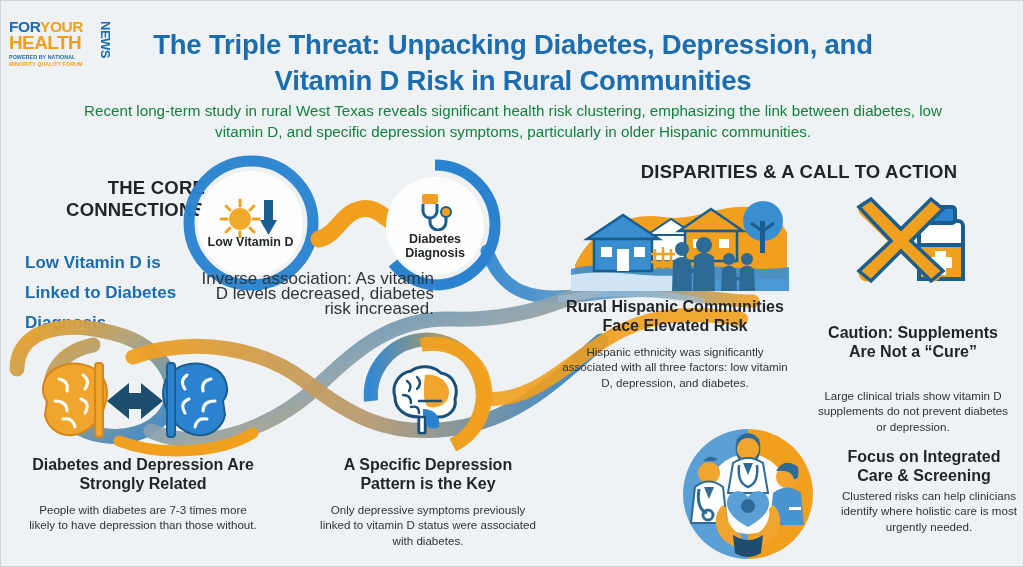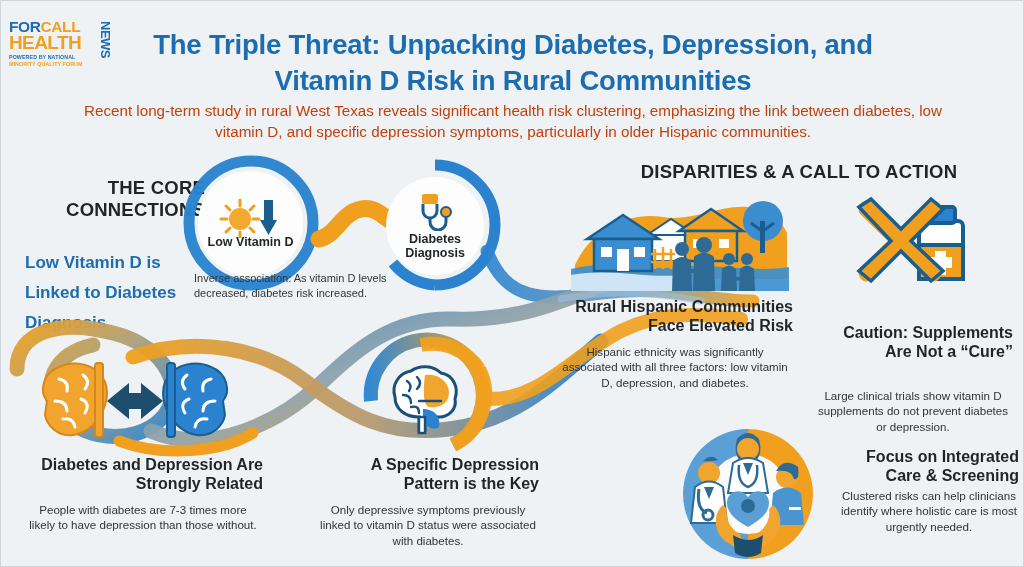--- a/index.html
+++ b/index.html
@@ -28,21 +28,21 @@
   }
 
   
   .title {
     position:absolute; left:112px; top:26px; width:800px;
     text-align:center; color:#1c6cb0;
     font-size:27.5px; font-weight:bold; line-height:36px; letter-spacing:-0.2px;
   }
   .subtitle {
     position:absolute; left:62px; top:99px; width:900px;
-    text-align:center; color:#c2410c;
+    text-align:center; color:#15803d;
     font-size:15.2px; line-height:21px;
   }
 
   
   .sec-core {
     position:absolute; left:24px; top:176px; width:180px;
     color:#1f2426; font-size:18.5px; font-weight:bold; line-height:22px; letter-spacing:0.2px;text-align:right;
   }
   .core-sub {
     position:absolute; left:24px; top:247px; width:185px;
@@ -64,28 +64,28 @@
     align-items:center; justify-content:center; text-align:center;
   }
   .node-label {
     font-size:12.5px; font-weight:bold; color:#1f2426; line-height:14px;
     position:relative; z-index:3;
   }
   #node-vitd { left:197px; top:170px; width:105px; height:105px; }
   #node-diab { left:385px; top:176px; width:98px; height:98px; }
 
   .cap {
-    position:absolute; text-align:left; color:#2f3436;
-    font-size:11px; line-height:15px;
+    position:absolute; text-align:right; color:#2f3436;
+    font-size:17px; line-height:15px;
   }
   #cap-inverse { left:193px; top:270px; width:240px; }
 
   
   .blk-title {
-    position:absolute; text-align:right; color:#1f2426;
+    position:absolute; text-align:center; color:#1f2426;
     font-size:16px; font-weight:bold; line-height:19px;
   }
   .blk-body {
     position:absolute; text-align:center; color:#2f3436;
     font-size:11.6px; line-height:15.3px;
   }
 
   #t-village { left:556px; top:296px; width:236px; }
   #b-village { left:560px; top:343px; width:228px;text-align:center; }
   #t-supp    { left:812px; top:296px; width:200px;margin-top:26px; }
@@ -99,21 +99,21 @@
 
   .icon-abs { position:absolute; }
 </style>
 </head>
 <body>
 
 <div class="stage">
 
   <div class="logo">
     <div class="logo-main">
-      <div class="logo-l1"><span class="lg-blue">FOR</span><span class="lg-orange">CALL</span></div>
+      <div class="logo-l1"><span class="lg-blue">FOR</span><span class="lg-orange">YOUR</span></div>
       <div class="logo-l2">HEALTH</div>
       <div class="logo-sub1 lg-blue">POWERED BY NATIONAL</div>
       <div class="logo-sub2">MINORITY QUALITY FORUM</div>
     </div>
     <div class="logo-news">NEWS</div>
   </div>
 
   <div class="title">The Triple Threat: Unpacking Diabetes, Depression, and Vitamin D Risk in Rural Communities</div>
   <div class="subtitle">Recent long-term study in rural West Texas reveals significant health risk clustering, emphasizing the link between diabetes, low vitamin D, and specific depression symptoms, particularly in older Hispanic communities.</div>
 

